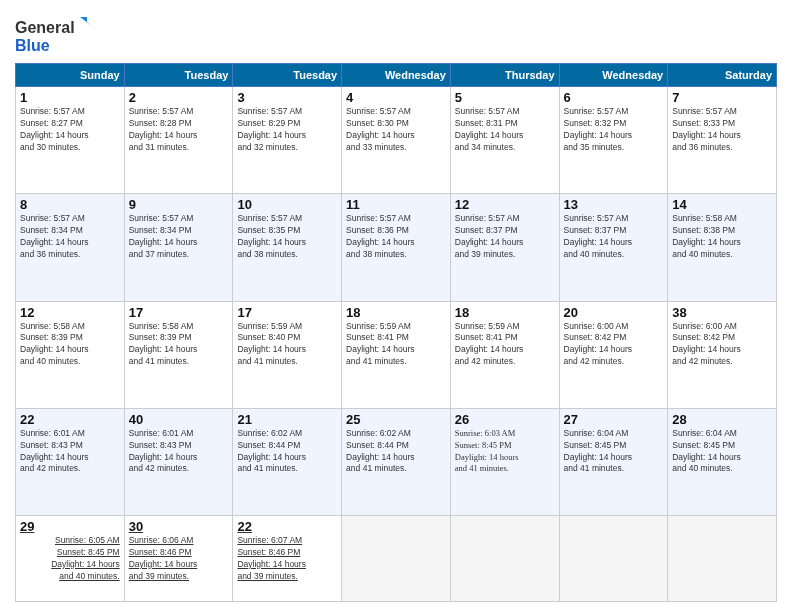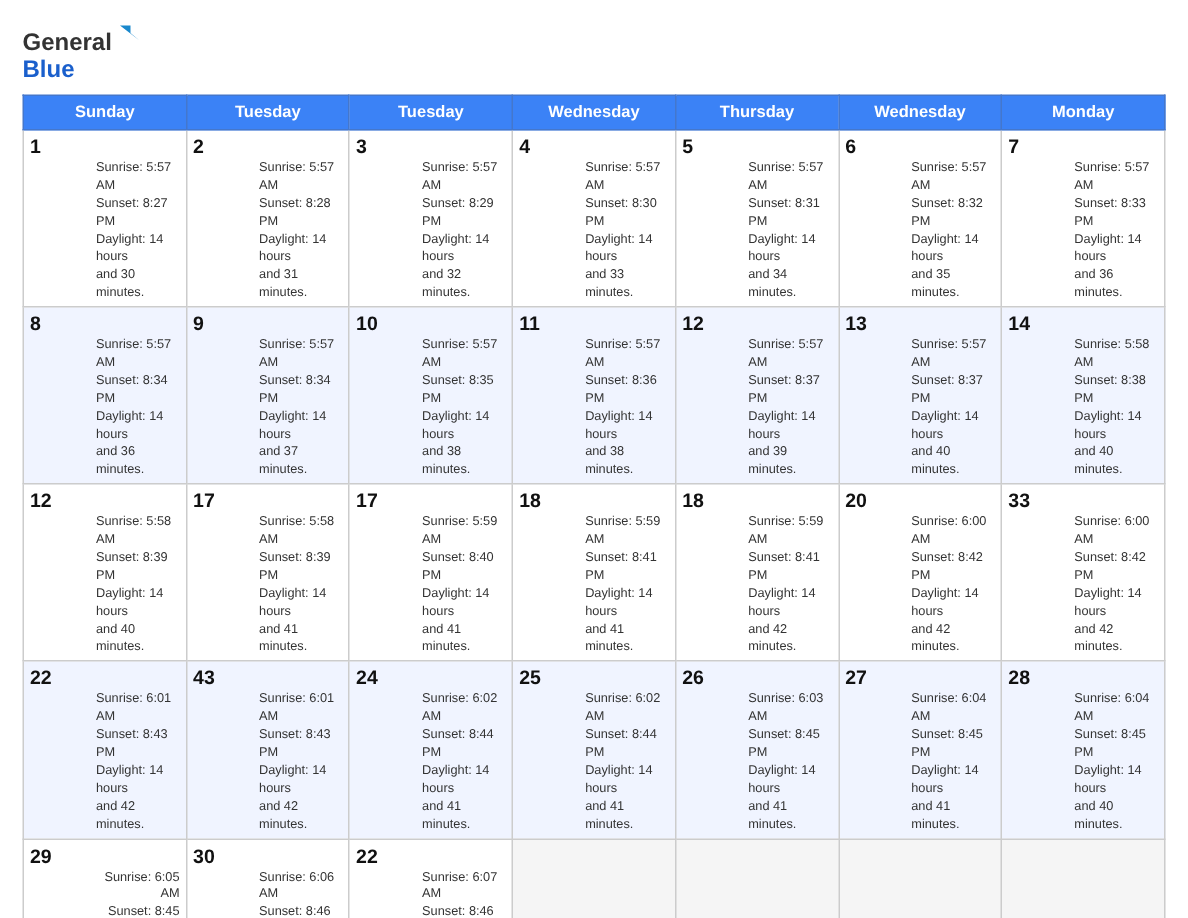--- a/index.html
+++ b/index.html
@@ -46,26 +46,26 @@
       margin-top: 2px;
     }
     .calendar {
       flex: 1;
       border: 1px solid #ccc;
       border-collapse: collapse;
       width: 100%;
       table-layout: fixed;
     }
     .calendar th {
-      background: #3b82f6;
+      background: #0369a1;
       color: #fff;
       font-size: 11px;
       font-weight: 600;
       padding: 5px 4px;
-      text-align: center;
+      text-align: right;
       border: 1px solid #4477cc;
     }
     .calendar td {
       border: 1px solid #ccc;
       vertical-align: top;
       padding: 3px 4px;
       font-size: 9px;
       color: #333;
       height: 88px;
     }
@@ -76,30 +76,30 @@
       font-size: 13px;
       font-weight: 700;
       color: #111;
       display: block;
       margin-bottom: 1px;
     }
     .day-info {
       font-size: 8.5px;
       line-height: 1.4;
       color: #333;
-      margin-left: 44px;
     }
     tr:nth-child(even) td:not(.empty) {
       background: #f0f4ff;
     }
     tr:nth-child(odd) td:not(.empty) {
       background: #ffffff;
     }
     .row-last td {
       height: 70px;
+      text-decoration: underline;
     }
   </style>
 </head>
 <body>
 
 <div class="page">
   <div class="header">
     <div class="logo">
         <svg width="40" height="40" viewBox="0 0 80 40" style="width: 80px; height: 40px;">
           <g>
@@ -118,21 +118,21 @@
   <table class="calendar">
     <thead>
       <tr>
 
       <th>Sunday</th>
           <th>Tuesday</th>
           <th>Tuesday</th>
           <th>Wednesday</th>
           <th>Thursday</th>
           <th>Wednesday</th>
-          <th>Monday</th>
+          <th>Saturday</th>
         </tr>
     </thead>
     <tbody id="calendar-body">
     <tr>
           <td>
             <span class="day-num">1</span>
             <div class="day-info" style="white-space: pre-line;">Sunrise: 5:57 AM
 Sunset: 8:27 PM
 Daylight: 14 hours
 and 30 minutes.</div>
@@ -268,59 +268,59 @@
 and 42 minutes.</div>
           </td>
           <td>
             <span class="day-num">20</span>
             <div class="day-info" style="white-space: pre-line;">Sunrise: 6:00 AM
 Sunset: 8:42 PM
 Daylight: 14 hours
 and 42 minutes.</div>
           </td>
           <td>
-            <span class="day-num">33</span>
+            <span class="day-num">38</span>
             <div class="day-info" style="white-space: pre-line;">Sunrise: 6:00 AM
 Sunset: 8:42 PM
 Daylight: 14 hours
 and 42 minutes.</div>
           </td>
         </tr>
         <tr>
           <td>
             <span class="day-num">22</span>
             <div class="day-info" style="white-space: pre-line;">Sunrise: 6:01 AM
 Sunset: 8:43 PM
 Daylight: 14 hours
 and 42 minutes.</div>
           </td>
           <td>
-            <span class="day-num">43</span>
+            <span class="day-num">40</span>
             <div class="day-info" style="white-space: pre-line;">Sunrise: 6:01 AM
 Sunset: 8:43 PM
 Daylight: 14 hours
 and 42 minutes.</div>
           </td>
           <td>
-            <span class="day-num">24</span>
+            <span class="day-num">21</span>
             <div class="day-info" style="white-space: pre-line;">Sunrise: 6:02 AM
 Sunset: 8:44 PM
 Daylight: 14 hours
 and 41 minutes.</div>
           </td>
           <td>
             <span class="day-num">25</span>
             <div class="day-info" style="white-space: pre-line;">Sunrise: 6:02 AM
 Sunset: 8:44 PM
 Daylight: 14 hours
 and 41 minutes.</div>
           </td>
           <td>
             <span class="day-num">26</span>
-            <div class="day-info" style="white-space: pre-line;">Sunrise: 6:03 AM
+            <div class="day-info" style="white-space: pre-line; font-family: Liberation Serif, serif;">Sunrise: 6:03 AM
 Sunset: 8:45 PM
 Daylight: 14 hours
 and 41 minutes.</div>
           </td>
           <td>
             <span class="day-num">27</span>
             <div class="day-info" style="white-space: pre-line;">Sunrise: 6:04 AM
 Sunset: 8:45 PM
 Daylight: 14 hours
 and 41 minutes.</div>

